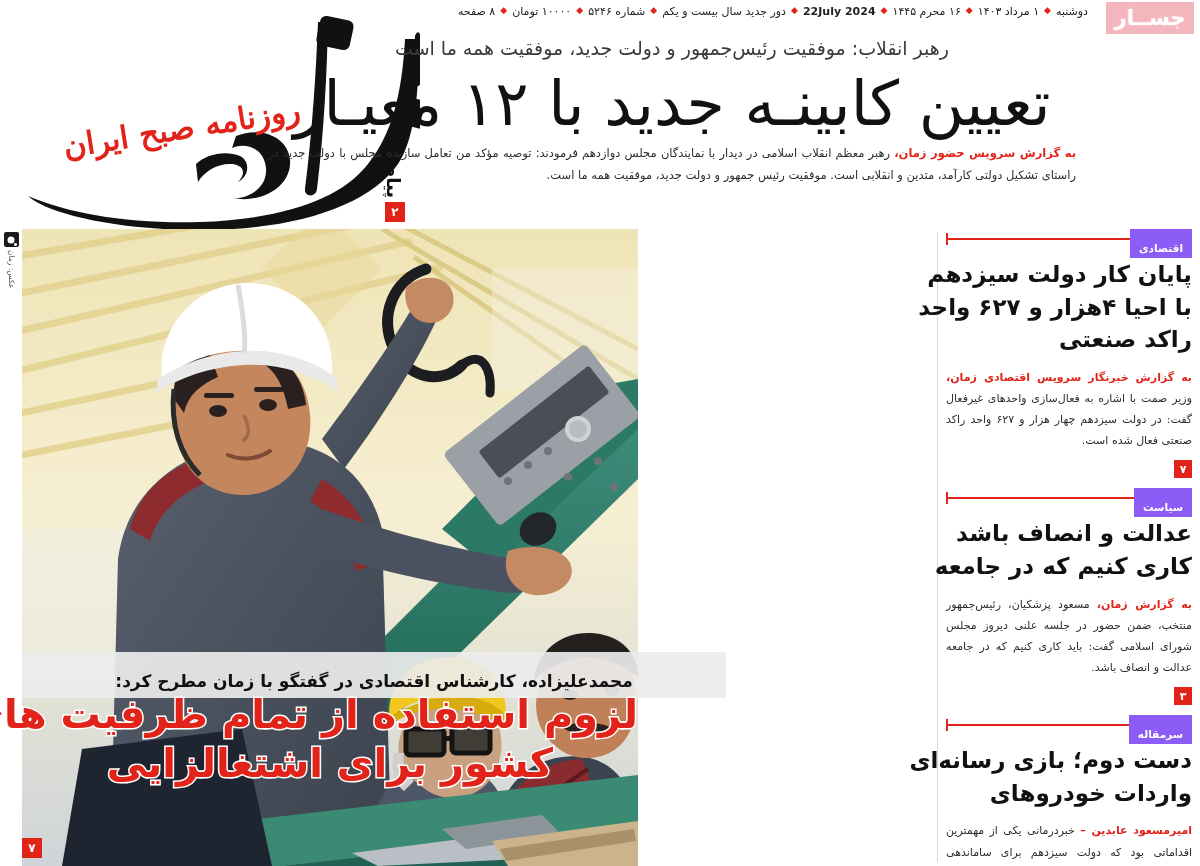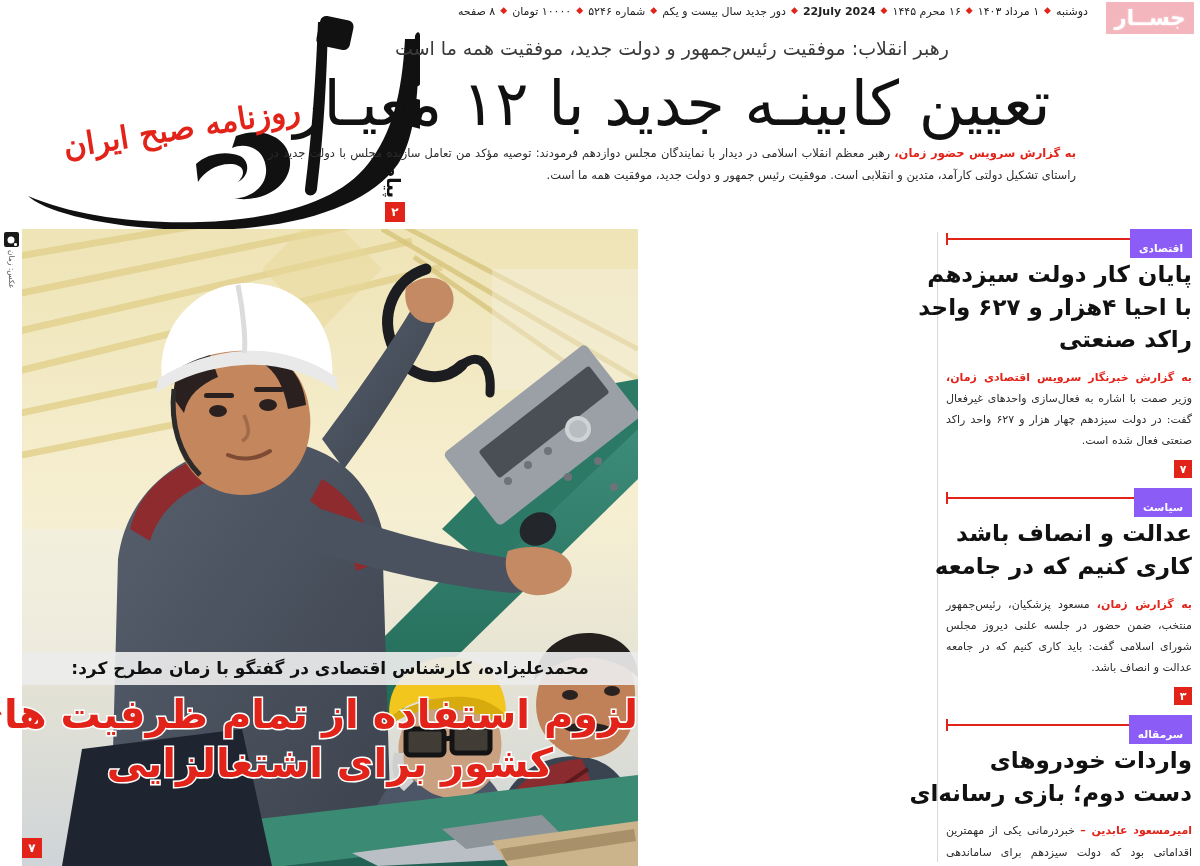--- a/index.html
+++ b/index.html
@@ -198,28 +198,28 @@
     color: #555;
     white-space: nowrap;
     letter-spacing: 0;
   }
 
   
   .ov-kicker {
     position: absolute;
     left: 22px;
     top: 652px;
-    width: 616px;
+    width: 704px;
     background: rgba(236,236,236,0.92);
     color: #111;
     font-size: 17px;
     font-weight: 700;
     text-align: center;
     direction: rtl;
-    padding: 6px 8px 7px;
+    padding: 19px 8px 7px;
     white-space: nowrap;
   }
   .ov-title {
     position: absolute;
     left: 22px;
     top: 690px;
     width: 616px;
     direction: rtl;
     text-align: center;
     font-size: 40px;
@@ -609,22 +609,22 @@
 
   <div class="side-div"></div>
 
   <div class="side-item">
     <div class="sec-rule">
       <span class="line"></span>
       <span class="cap-l"></span>
       <span class="sec-label">سرمقاله</span>
     </div>
     <div class="side-title">
+      <span class="ln">دست دوم؛ بازی رسانه‌ای</span>
       <span class="ln">واردات خودروهای</span>
-      <span class="ln">دست دوم؛ بازی رسانه‌ای</span>
     </div>
     <div class="side-body">
       <span class="byline">امیرمسعود عابدین –</span><span> خبردرمانی یکی از مهمترین اقداماتی بود که دولت سیزدهم برای ساماندهی وضعیت بازار خودرو در دستور کار قرار داد و حالا در لحظات پایانی فعالیتش نیز دست از این کار برنمی‌دارد.</span>
     </div>
 
   </div>
 
 </div>
 
 </body></html>

